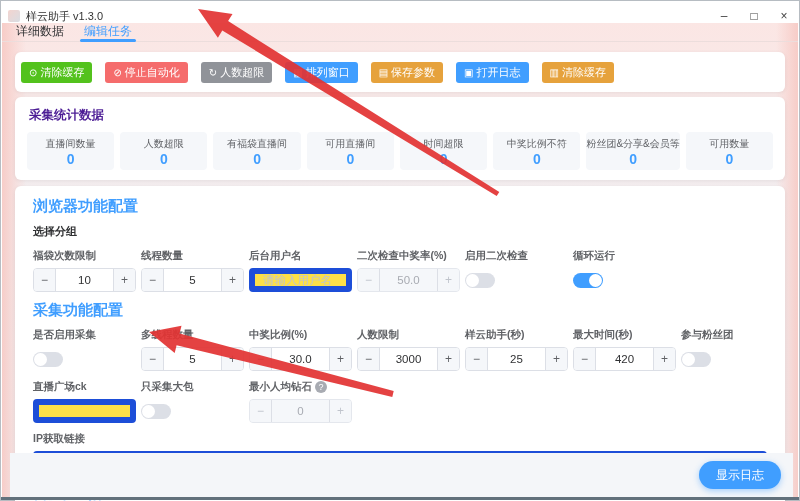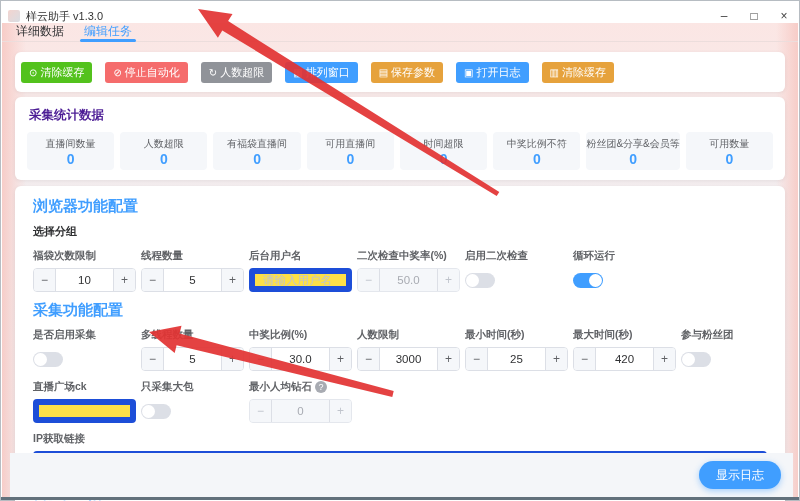--- a/index.html
+++ b/index.html
@@ -263,21 +263,21 @@
           <div class="flabel">人数限制</div>
           <div class="fctrl">
               <div class="stepper">
             <span class="st-btn minus">−</span>
             <span class="st-val">3000</span>
             <span class="st-btn plus">+</span>
           </div>
             </div>
         </div>
         <div>
-          <div class="flabel">最小时间(秒)</div>
+          <div class="flabel">样云助手(秒)</div>
           <div class="fctrl">
               <div class="stepper">
             <span class="st-btn minus">−</span>
             <span class="st-val">25</span>
             <span class="st-btn plus">+</span>
           </div>
             </div>
         </div>
         <div>
           <div class="flabel">最大时间(秒)</div>

